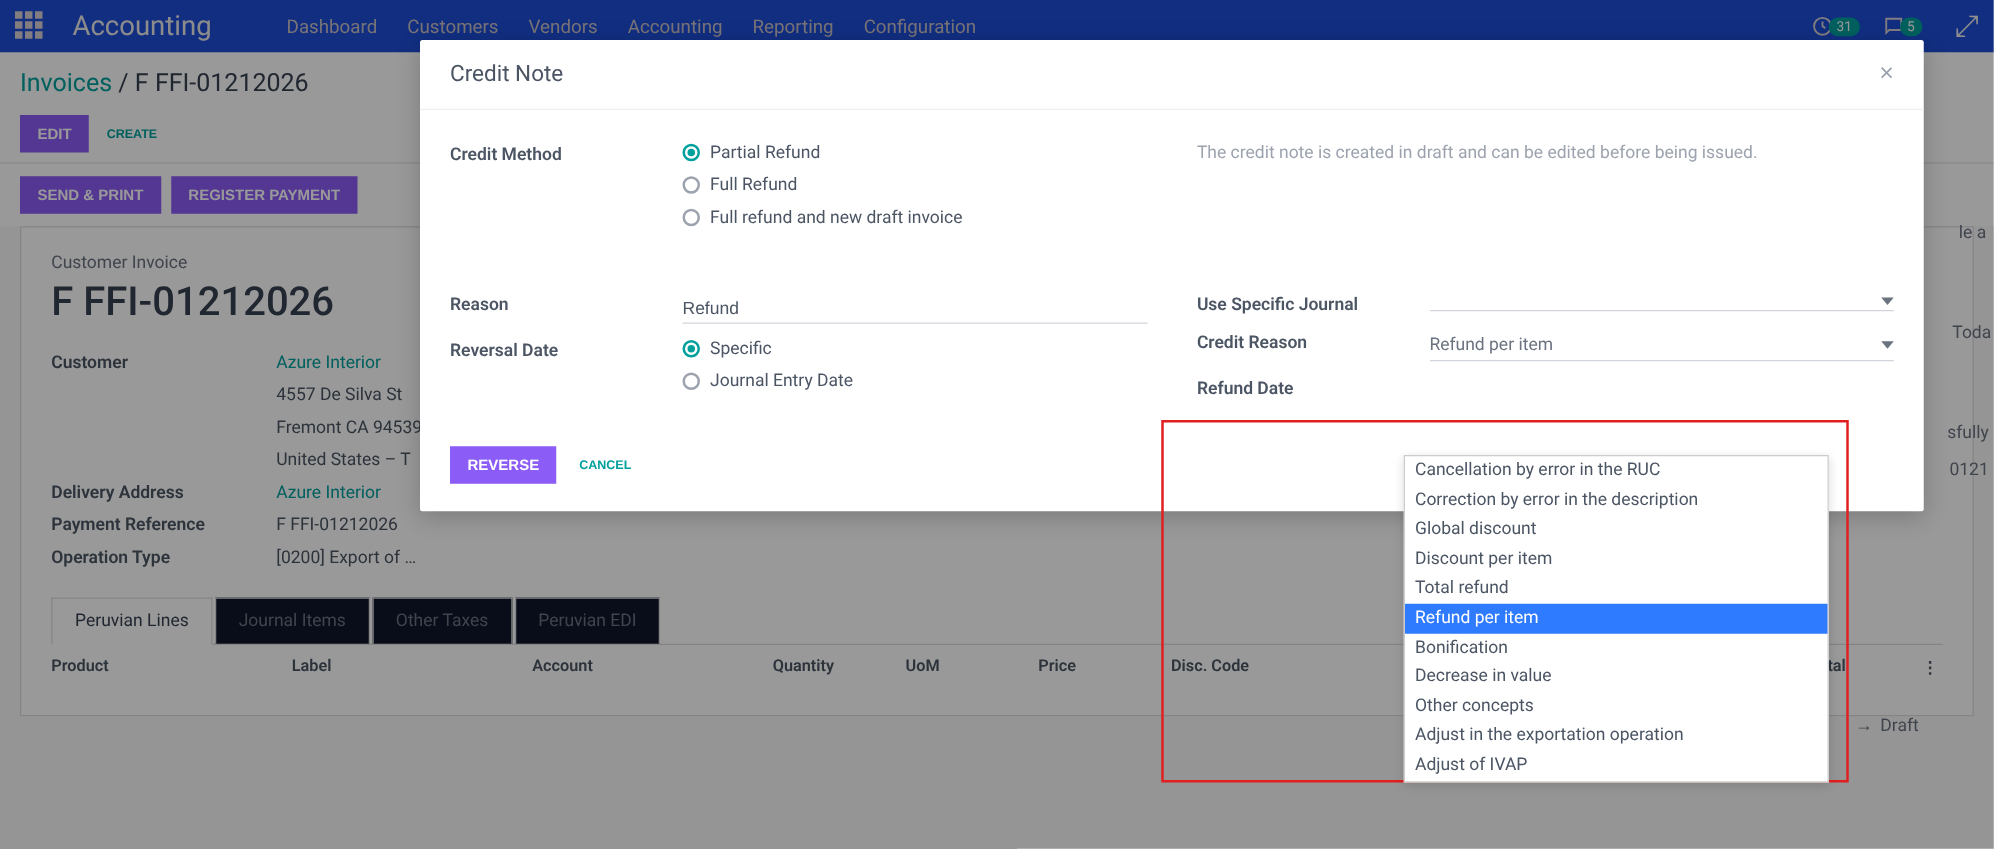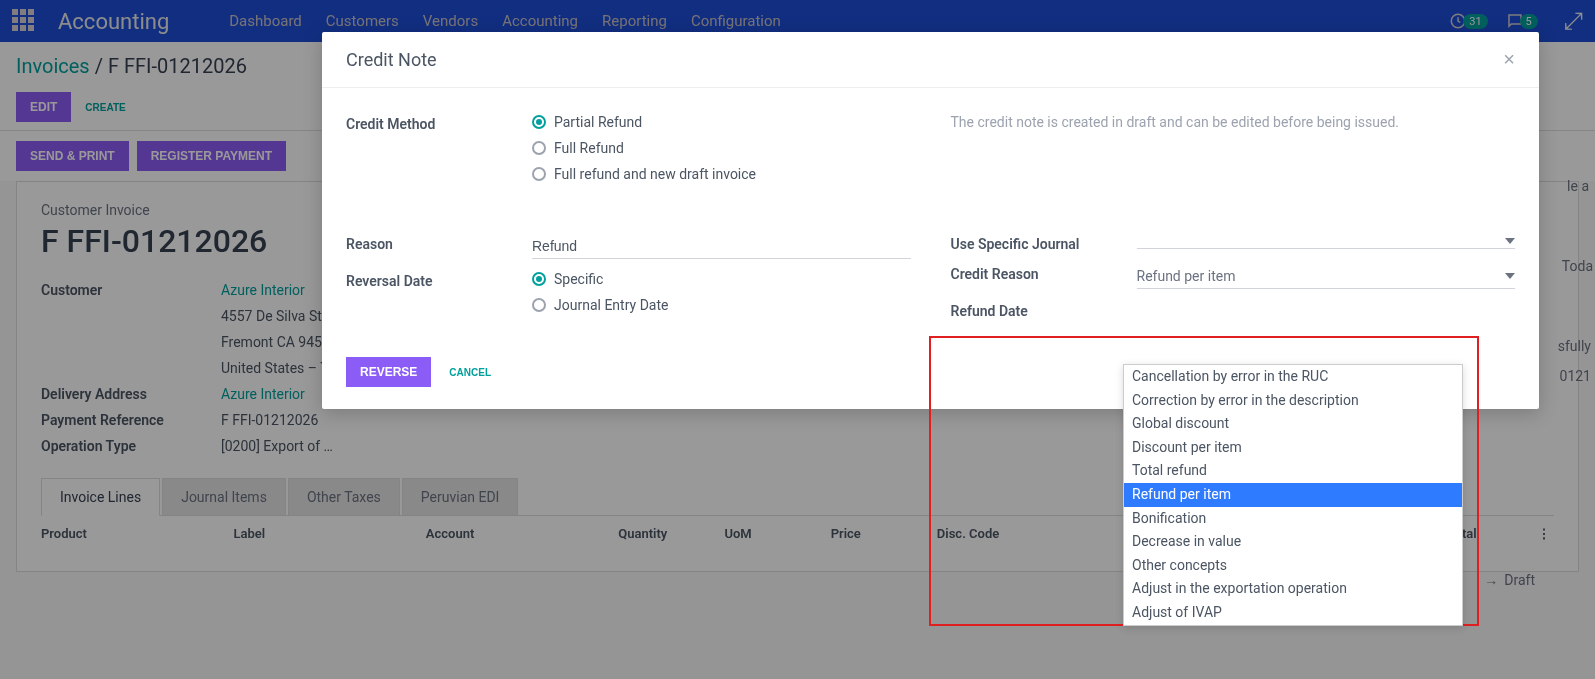--- a/index.html
+++ b/index.html
@@ -33,40 +33,40 @@
 .inv-number { font-size: 32px; font-weight: 500; color: #374151; margin-bottom: 22px; }
 .info-grid { display: flex; gap: 40px; }
 .info-col { display: flex; flex-direction: column; gap: 10px; }
 .info-row { display: flex; }
 .info-label { width: 180px; color: #4b5563; font-weight: 600; font-size: 14px; }
 .info-val { color: #4b5563; font-size: 14px; }
 .info-val a { color: #00a09d; text-decoration: none; }
 
 
 .tabs { display: flex; border-bottom: 1px solid #ddd; margin-top: 24px; }
-.tab { padding: 10px 18px; font-size: 14px; color: #6b7280; border: 1px solid transparent; border-bottom: none; cursor: pointer; background: #e5e5e5; margin-right: 2px; border: 1px solid #ddd; border-bottom: none; }
+.tab { padding: 10px 18px; font-size: 14px; color: #6b7280; border: 1px solid transparent; border-bottom: none; cursor: pointer; background: #0f172a; margin-right: 2px; border: 1px solid #ddd; border-bottom: none; }
 .tab.active { background: #fff; border: 1px solid #ddd; border-bottom: 1px solid #fff; margin-bottom: -1px; color: #374151; }
 .table-header { display: flex; padding: 10px 0; font-size: 13px; color: #4b5563; font-weight: 600; gap: 20px; }
 .table-header span { flex: 1; }
 .table-header .narrow { flex: 0.5; }
 .table-header .menu-col { flex: 0 0 20px; text-align: center; }
 
 
 .chatter { position: absolute; right: 0; top: 210px; width: 340px; }
 .chatter-msg { display: flex; gap: 10px; padding: 10px; }
 .avatar { width: 32px; height: 32px; border-radius: 50%; background: #b5651d; }
 .msg-body { font-size: 13px; }
 .msg-author { font-weight: 600; color: #374151; }
 .msg-time { color: #9ca3af; font-size: 11px; }
 .msg-status { display: flex; align-items: center; gap: 6px; color: #4b5563; margin-top: 2px; }
 .status-dot { width: 8px; height: 8px; border-radius: 50%; background: #00a09d; }
 
 
 .overlay { position: absolute; inset: 0; background: rgba(0,0,0,0.4); }
-.modal { position: absolute; top: 32px; left: 322px; right: 56px; background: #fff; border-radius: 2px; box-shadow: 0 4px 20px rgba(0,0,0,0.2); padding: 0; }
+.modal { position: absolute; top: 32px; left: 336px; right: 56px; background: #fff; border-radius: 2px; box-shadow: 0 4px 20px rgba(0,0,0,0.2); padding: 0; }
 .modal-header { display: flex; justify-content: space-between; align-items: center; padding: 16px 24px; border-bottom: 1px solid #eee; }
 .modal-title { font-size: 18px; color: #4b5563; }
 .modal-close { font-size: 20px; color: #9ca3af; cursor: pointer; background: none; border: none; }
 .modal-body { padding: 26px 24px 10px; }
 .form-row { display: flex; margin-bottom: 12px; }
 .form-label { width: 186px; color: #4b5563; font-weight: 600; font-size: 14px; padding-top: 2px; }
 .form-field { flex: 1; }
 .radio-row { display: flex; align-items: center; gap: 8px; margin-bottom: 10px; color: #4b5563; font-size: 14px; }
 .radio { width: 14px; height: 14px; border: 2px solid #00a09d; border-radius: 50%; display: inline-flex; align-items: center; justify-content: center; cursor: pointer; }
 .radio.empty { border-color: #9ca3af; }
@@ -176,21 +176,21 @@
           <div class="info-val">F FFI-01212026</div>
         </div>
       <div class="info-row">
           <div class="info-label">Operation Type</div>
           <div class="info-val">[0200] Export of …</div>
         </div>
     </div>
   </div>
 
   <div class="tabs">
-    <div class="tab active">Invoice Lines</div>
+    <div class="tab active">Peruvian Lines</div>
     <div class="tab">Journal Items</div>
     <div class="tab">Other Taxes</div>
     <div class="tab">Peruvian EDI</div>
   </div>
   <div class="table-header">
     <span>Product</span>
     <span>Label</span>
     <span>Account</span>
     <span class="narrow">Quantity</span>
     <span class="narrow">UoM</span>

